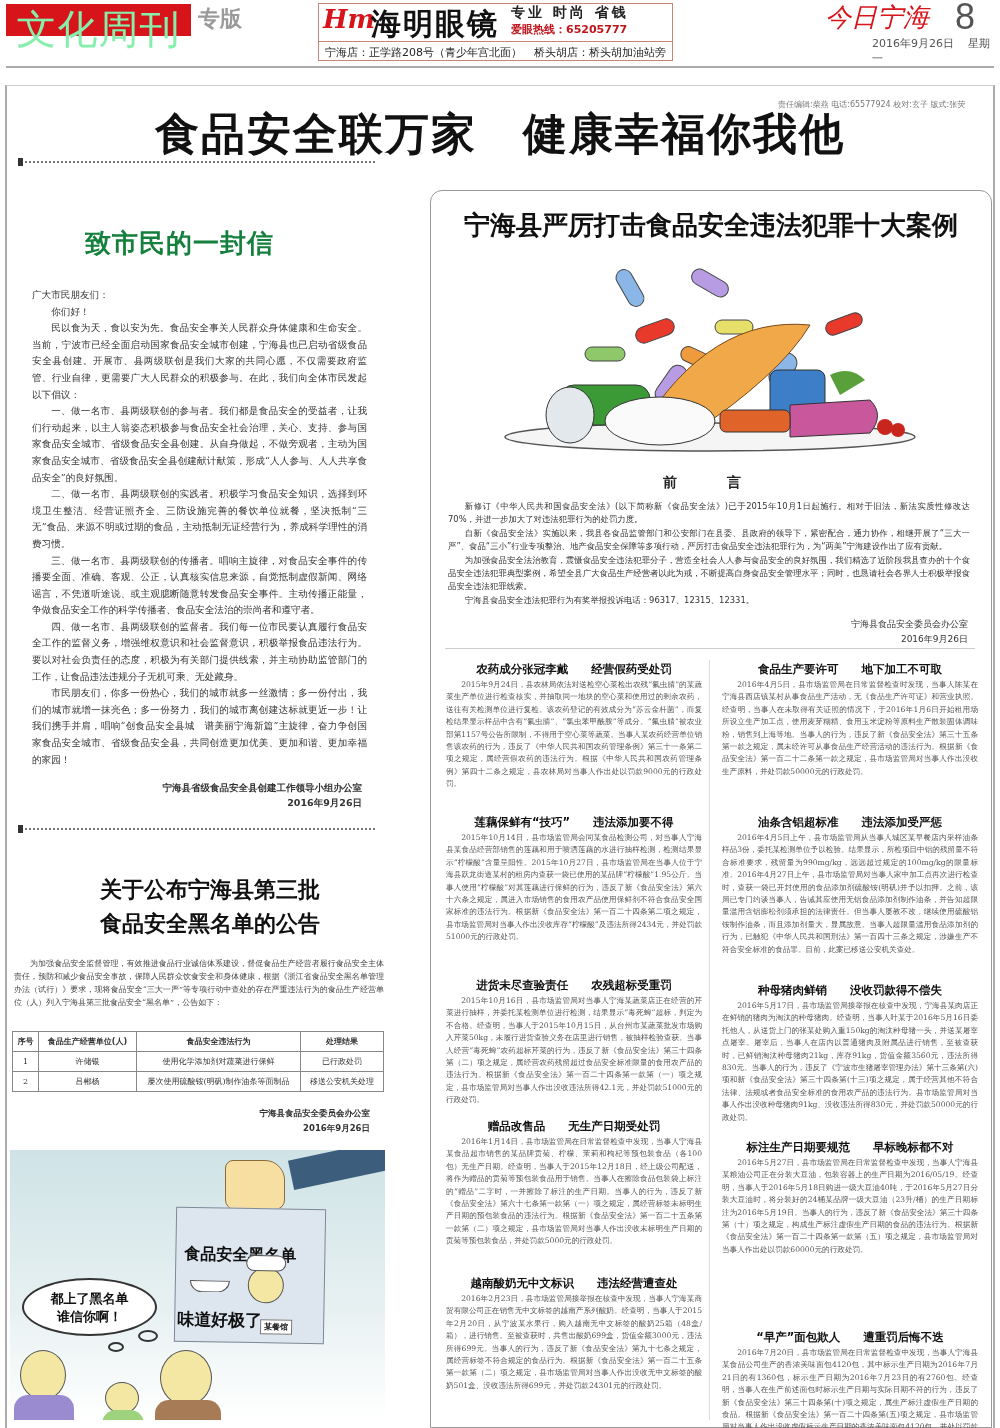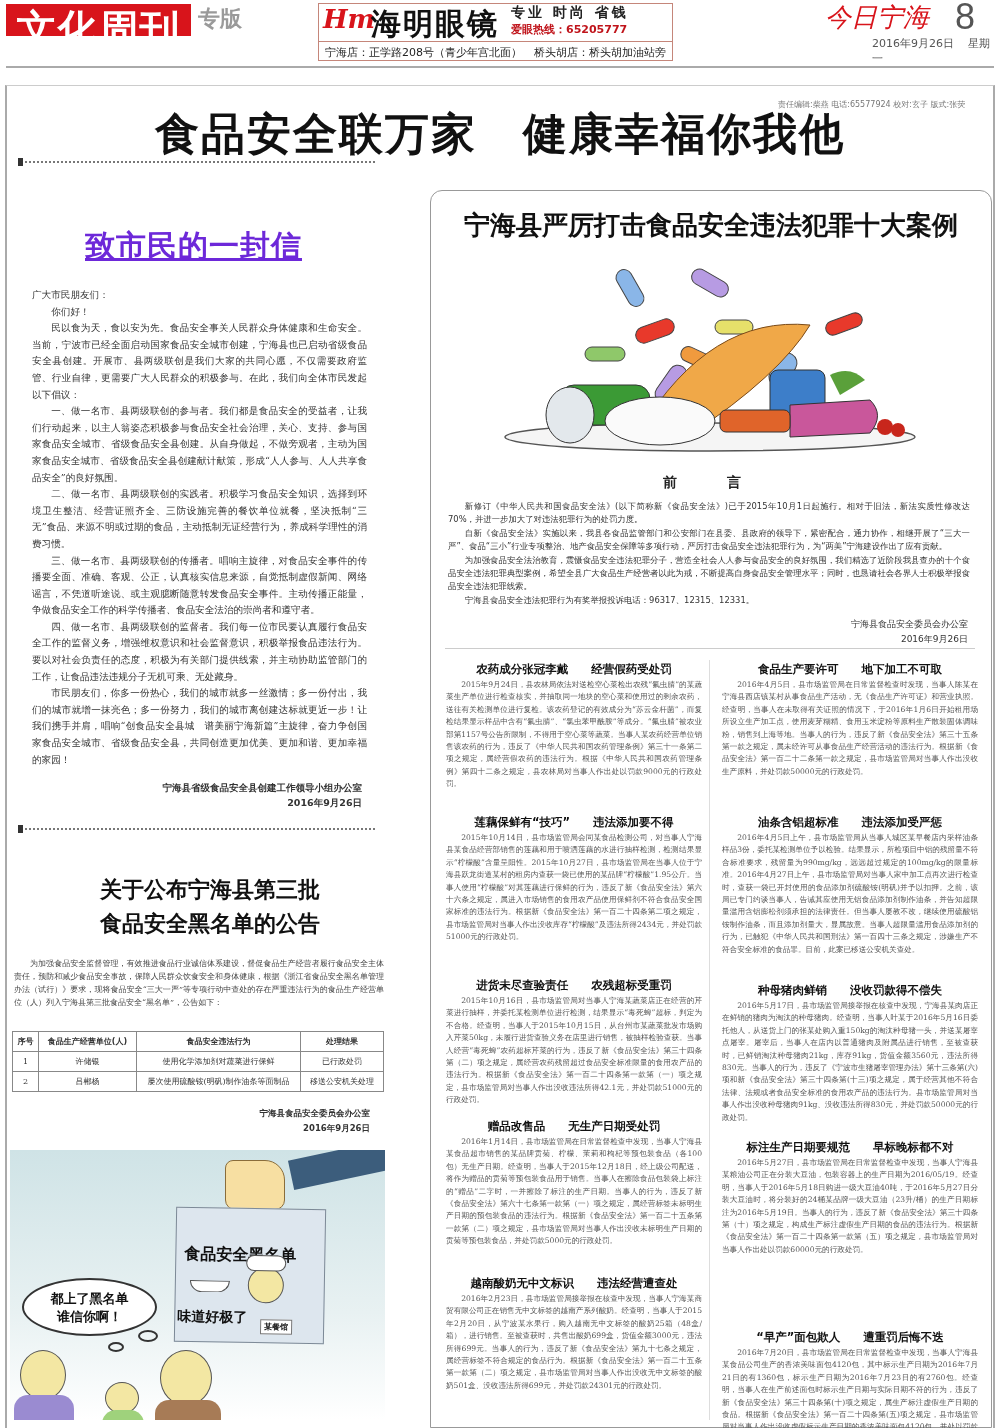--- a/index.html
+++ b/index.html
@@ -1,20 +1,20 @@
 <!DOCTYPE html>
 <html><head>
 <meta charset="utf-8">
 <style>
   * { box-sizing: border-box; margin: 0; padding: 0; }
   body { width: 1000px; height: 1428px; background: #fff; font-family: "DejaVu Sans", sans-serif; color: #222; position: relative; overflow: hidden; }
   .abs { position: absolute; }
 
   
-  .mast-logo { left: 6px; top: 4px; width: 185px; height: 32px; background: #d8141b; color: #ffffff; font-size: 40px; font-weight: bold; line-height: 50px; text-align: center; letter-spacing: 1px; }
+  .mast-logo { left: 6px; top: 4px; width: 185px; height: 32px; background: #d8141b; color: #86efac; font-size: 40px; font-weight: normal; line-height: 50px; text-align: center; letter-spacing: 1px; }
   .mast-tag { left: 198px; top: 4px; font-size: 22px; color: #9a9a9a; font-weight: bold; }
   .ad-box { left: 318px; top: 3px; width: 355px; height: 58px; border: 1px solid #c5867a; }
   .ad-top { display: flex; align-items: flex-start; height: 38px; padding-left: 4px; border-bottom: 1px solid #c5867a; }
   .ad-logo { color: #d8141b; font-style: italic; font-weight: bold; font-size: 26px; font-family: "DejaVu Serif", serif; width: 48px; }
   .ad-name { font-size: 30px; font-weight: bold; color: #111; letter-spacing: 2px; }
   .ad-right { margin-left: 12px; }
   .ad-slogan { font-size: 14px; font-weight: bold; letter-spacing: 3px; }
   .ad-phone { font-size: 11px; font-weight: bold; color: #c0141b; }
   .ad-addr { font-size: 11px; font-weight: normal; padding: 3px 6px; color: #222; display: flex; justify-content: space-between; gap: 11px; }
   .paper-name { left: 825px; top: 0px; font-size: 26px; color: #d8141b; font-family: "DejaVu Serif", serif; font-style: italic; }
@@ -23,21 +23,21 @@
   .paper-credits { left: 778px; top: 54px; font-size: 8px; color: #777; margin-top: 45px; }
   .rule { left: 6px; top: 66px; width: 988px; height: 2px; background: #aaa; }
 
   
   .frame { left: 5px; top: 85px; width: 990px; height: 1343px; border-left: 2px solid #aaa; border-right: 2px solid #aaa; border-top: 1px solid #ccc; }
   .headline { left: 0; top: 105px; width: 1000px; text-align: center; font-size: 44px; font-weight: bold; letter-spacing: 2px; color: #111; }
 
   
   .dotted { left: 20px; top: 161px; width: 355px; border-top: 2px dotted #777; }
   .dotted::before { content: ""; position: absolute; left: -2px; top: -5px; width: 5px; height: 8px; background: #333; }
-  .letter-title { left: 85px; top: 226px; font-size: 30px; font-weight: bold; color: #6d28d9; letter-spacing: 1px; text-decoration: underline; }
+  .letter-title { left: 85px; top: 226px; font-size: 26px; font-weight: bold; color: #15803d; letter-spacing: 1px; }
   .letter { left: 32px; top: 287px; width: 335px; font-family: "DejaVu Serif", serif; font-size: 9.6px; line-height: 16.6px; color: #333; text-align: justify; }
   .letter p { text-indent: 2em; }
   .letter p.ni { text-indent: 0; }
   .sign { text-align: right; font-family: "DejaVu Sans", sans-serif; font-weight: bold; font-size: 9.5px; color: #333; line-height: 15px; }
   .letter-sign { left: 32px; top: 780px; width: 330px; }
 
   .dotted2 { left: 20px; top: 828px; width: 355px; border-top: 2px dotted #777; }
   .dotted2::before { content: ""; position: absolute; left: -2px; top: -5px; width: 5px; height: 8px; background: #333; }
   .notice-title { left: 0; top: 872px; width: 420px; text-align: center; font-size: 22px; font-weight: bold; line-height: 34px; font-family: "DejaVu Serif", serif; color: #111; }
   .notice-body { left: 14px; top: 957px; width: 370px; font-size: 8px; line-height: 13px; color: #444; text-align: justify; font-family: "DejaVu Serif", serif; }
@@ -45,21 +45,21 @@
   .bl-table { left: 12px; top: 1031px; width: 372px; border-collapse: collapse; font-size: 8px; color: #333; }
   .bl-table th, .bl-table td { border: 1px solid #888; height: 20px; text-align: center; padding: 0 2px; }
   .bl-table th { font-weight: bold; }
   .bl-table td { font-family: "DejaVu Serif", serif; }
   .notice-sign { left: 14px; top: 1106px; width: 356px; font-size: 8.5px; }
 
   
   .cartoon { left: 10px; top: 1150px; width: 375px; height: 270px; background: linear-gradient(180deg, #cfe3e6 0%, #e8f1f2 60%, #fff 100%); overflow: hidden; }
   .blacklist-sheet { position: absolute; left: 165px; top: 58px; width: 150px; height: 135px; background: #dde6ee; border: 1px solid #7c8996; transform: rotate(1deg); }
   .sheet-title { position: absolute; left: 8px; top: 36px; font-size: 16px; font-weight: bold; color: #111; }
-  .sheet-caption { position: absolute; left: 2px; top: 100px; font-size: 14px; font-weight: bold; color: #111; }
+  .sheet-caption { position: absolute; left: 2px; top: 100px; font-size: 17px; font-weight: bold; color: #111; }
   .sheet-sign { position: absolute; left: 85px; top: 110px; font-size: 8px; font-weight: bold; border: 1px solid #777; padding: 1px 3px; background: #fff; }
   .bubble { position: absolute; left: 12px; top: 128px; width: 135px; height: 58px; border: 2px solid #333; border-radius: 50%; background: #fff; text-align: center; font-size: 13px; font-weight: bold; line-height: 18px; padding-top: 10px; color: #111; }
   .hand { position: absolute; left: 215px; top: 10px; width: 60px; height: 50px; background: #f7dfa2; border: 1px solid #8a6d3b; border-radius: 8px 20px 10px 10px; }
   .sleeve { position: absolute; left: 280px; top: 0; width: 100px; height: 30px; background: #3c5d7c; transform: rotate(-12deg); }
   .person { position: absolute; border-radius: 50%; background: #f3e7a3; border: 1px solid #555; }
   .body-part { position: absolute; border-radius: 14px 14px 0 0; }
 
   
   .panel { left: 430px; top: 190px; width: 562px; height: 1238px; border: 1px solid #999; border-radius: 12px 12px 0 0; }
   .panel-title { left: 430px; top: 208px; width: 562px; text-align: center; font-family: "DejaVu Serif", serif; font-weight: bold; font-size: 26px; color: #111; letter-spacing: 0px; }

